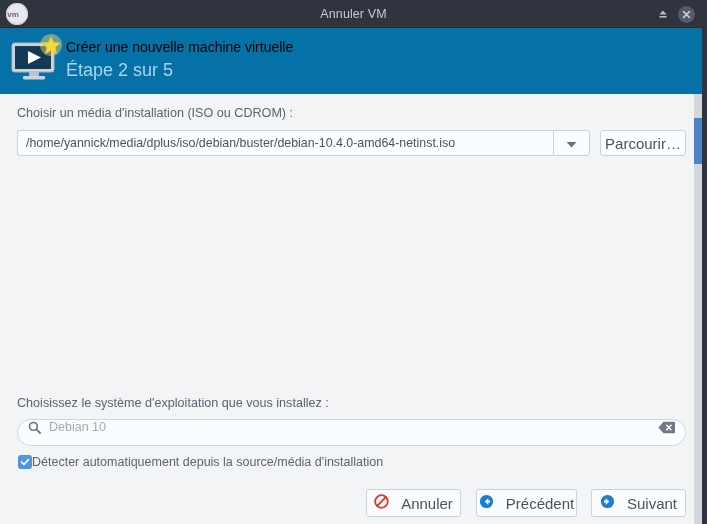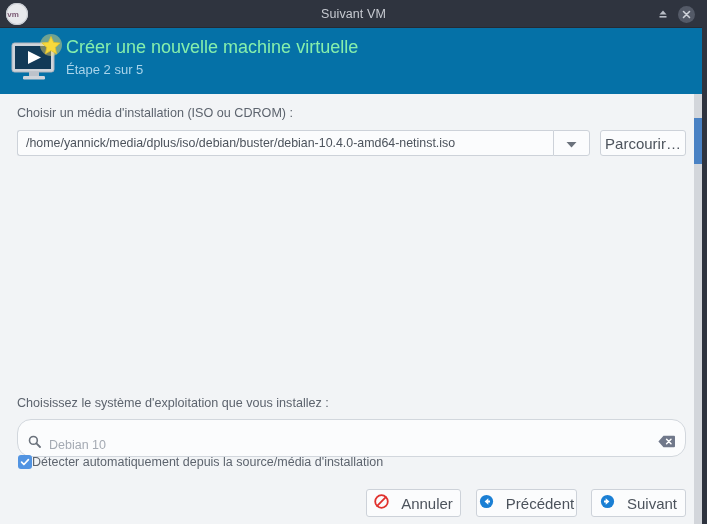--- a/index.html
+++ b/index.html
@@ -85,28 +85,28 @@
   .header-icon {
     position: absolute;
     left: 9px; top: 6px;
     width: 54px; height: 54px;
   }
   .header-texts {
     position: absolute;
     left: 66px; top: 8px;
   }
   .header-title {
-    color: #86efac;
-    font-size: 18px;
+    color: #000000;
+    font-size: 14px;
     line-height: 22px;
     text-align: center;
   }
   .header-sub {
     color: #a9d4ea;
-    font-size: 13px;
+    font-size: 18px;
     line-height: 20px;
     margin-top: 2px;
   }
 
   
   .body {
     position: absolute;
     left: 0; top: 94px;
     width: 694px; height: 430px;
     background: #f2f4f6;
@@ -172,27 +172,27 @@
   .btn-browse {
     position: absolute;
     left: 600px; top: 130px;
     width: 86px; height: 26px;
   }
 
   
   .search {
     position: absolute;
     left: 17px; top: 419px;
-    width: 669px; height: 38px;
+    width: 669px; height: 27px;
     background: #fbfcfd;
     border: 1px solid #d2d7dd;
     border-radius: 14px;
     box-sizing: border-box;
     display: flex;
-    align-items: flex-end;
+    align-items: flex-start;
     padding: 0 10px 4px 10px;
   }
   .search-text {
     flex: 1 1 auto;
     margin-left: 8px;
     color: #a4aab3;
     font-size: 12.5px;
   }
   .search-clear { display: flex; align-items: center; }
 
@@ -266,21 +266,21 @@
 <body>
 
 <div id="app">
 
   <div class="titlebar">
     <div class="tb-appicon">
       <svg width="14" height="14" viewBox="0 0 14 14">
         <text x="7" y="10" text-anchor="middle" font-family="Liberation Sans, sans-serif" font-size="8" font-weight="bold" fill="#7b5a74">vm</text>
       </svg>
     </div>
-    <div class="tb-title">Suivant VM</div>
+    <div class="tb-title">Annuler VM</div>
     <div class="tb-btn tb-min">
       <span>
         <svg width="12" height="12" viewBox="0 0 12 12">
           <polygon points="6,2.5 9.5,6.5 2.5,6.5" fill="#b9bdc6"></polygon>
           <rect x="2.5" y="8" width="7" height="1.6" fill="#b9bdc6"></rect>
         </svg>
       </span>
     </div>
     <div class="tb-btn tb-close">
       <span class="circ">

